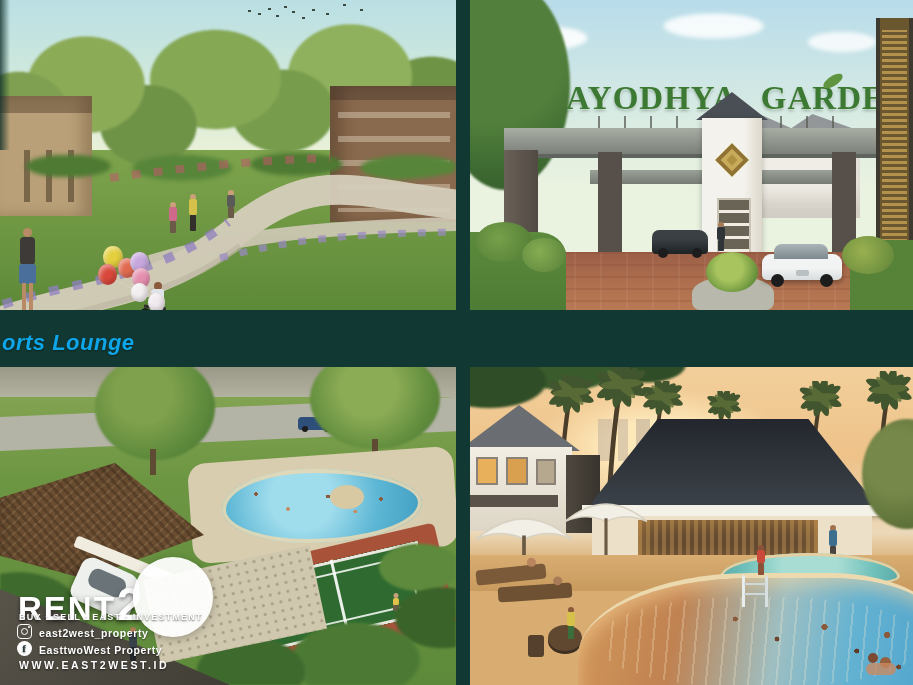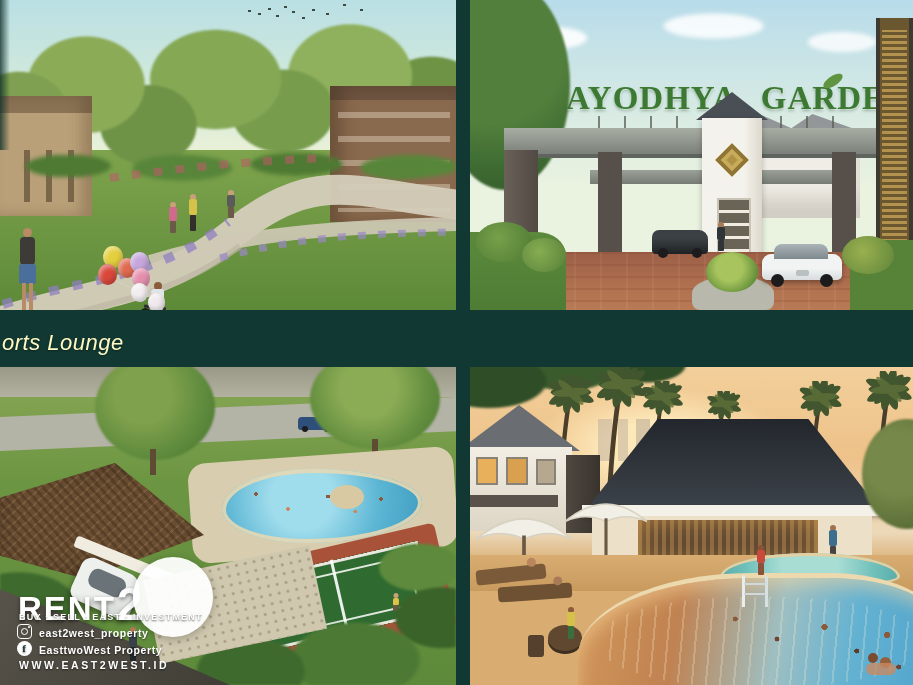--- a/index.html
+++ b/index.html
@@ -2,22 +2,22 @@
 <html><head>
 <meta charset="utf-8">
 <style>
   html,body{margin:0;padding:0;background:#0d2b27;}
   .poster{position:relative;width:913px;height:685px;background:#113832;overflow:hidden;
           font-family:"Liberation Sans",sans-serif;}
   .panel{position:absolute;overflow:hidden;}
   .abs{position:absolute;}
   .blob{position:absolute;border-radius:50%;}
   
-  .band-label{position:absolute;font-style:italic;font-weight:normal;font-size:22px;
-              color:#fef9c3;letter-spacing:.5px;text-shadow:0 1px 2px rgba(0,0,0,.35);}
+  .band-label{position:absolute;font-style:italic;font-weight:bold;font-size:22px;
+              color:#0ea5e9;letter-spacing:.5px;text-shadow:0 1px 2px rgba(0,0,0,.35);}
   .tri-down{width:0;height:0;border-left:9px solid transparent;border-right:9px solid transparent;
             border-top:10px solid #a9c29e;display:inline-block;margin-right:10px;margin-top:6px;}
   
   .gate-sign{position:absolute;font-family:"Liberation Serif",serif;font-weight:bold;
              font-size:33px;color:#3c7a33;letter-spacing:1px;word-spacing:16px;white-space:nowrap;
              text-shadow:1px 1px 0 rgba(255,255,255,.30), 0 2px 3px rgba(40,70,30,.35);}
   
   .logo-area{position:absolute;left:14px;top:555px;width:240px;height:128px;z-index:60;color:#fff;}
   .logo-row{position:absolute;left:4px;top:22px;display:flex;align-items:baseline;
             text-shadow:0 2px 4px rgba(0,0,0,.5);}

